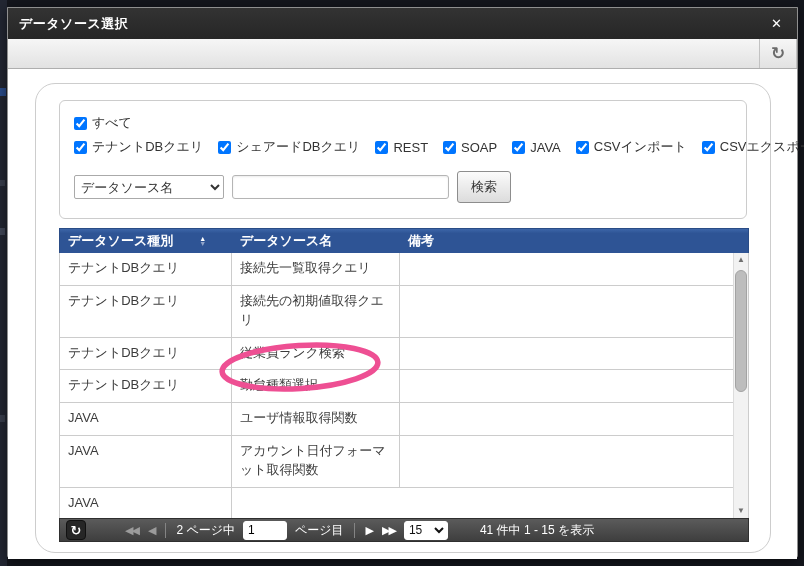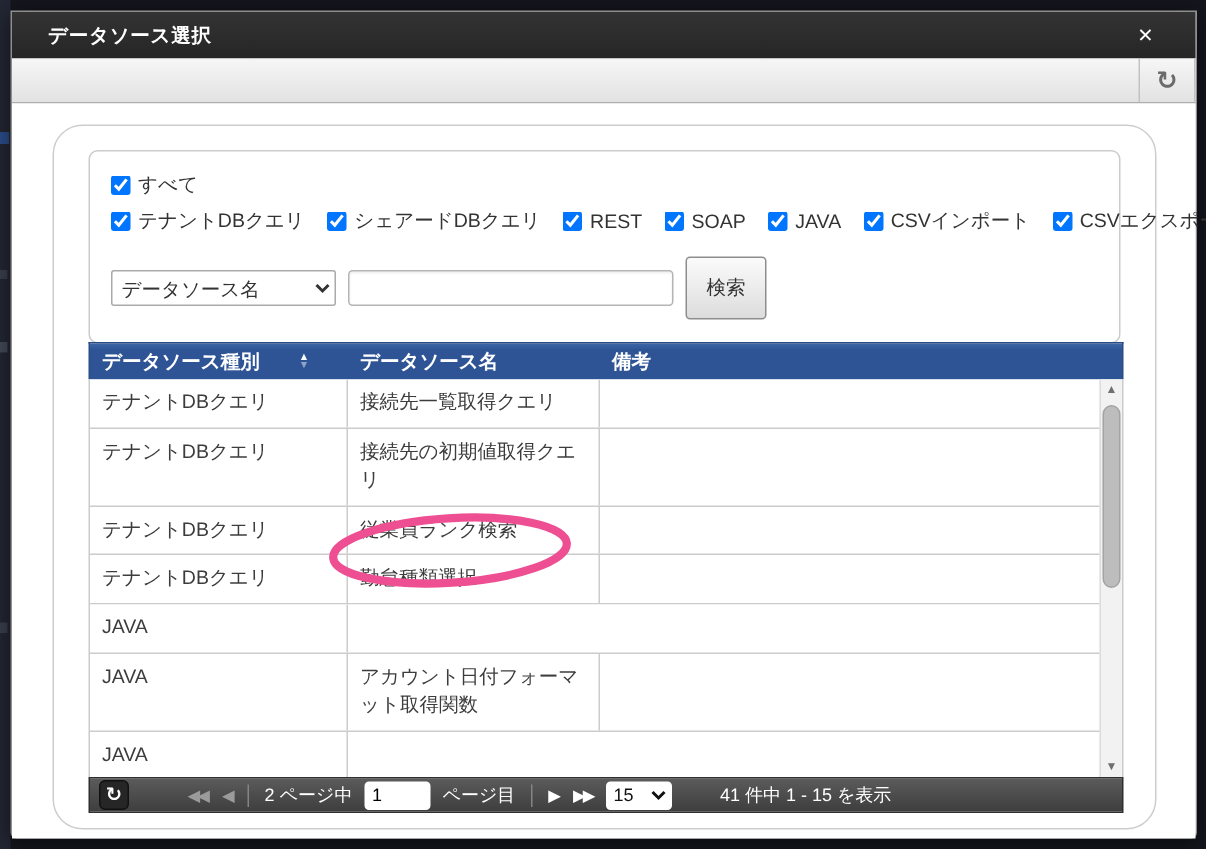--- a/index.html
+++ b/index.html
@@ -13,21 +13,21 @@
   
   .bg-sliver { position:absolute; left:0; width:7px; background:#232733; }
   
   .dialog {
     position:absolute; left:7px; top:7px; width:791px; height:552px;
     background:#fff; border:1px solid #8f8f8f; border-radius:0 0 4px 4px;
     box-shadow:0 3px 14px rgba(0,0,0,.55);
   }
   .titlebar {
     height:31px; background:linear-gradient(#333,#262626);
-    display:flex; align-items:center; padding:0 24px; color:#fff;gap:28px;
+    display:flex; align-items:center; padding:0 11px; color:#fff;gap:28px;
   }
   .titlebar .title { font-size:13px; font-weight:bold; flex:1; letter-spacing:.5px; }
   .titlebar .close { font-size:13px; font-weight:bold; cursor:pointer; color:#fff; padding:2px 4px; }
   .toolbar {
     height:30px; background:linear-gradient(#f6f6f6,#e2e2e2);
     border-bottom:1px solid #aeaeae; display:flex; justify-content:flex-end;
   }
   .toolbar-refresh {
     width:38px; height:100%; border-left:1px solid #c2c2c2; border-right:1px solid #c2c2c2;
     display:flex; align-items:center; justify-content:center;
@@ -52,21 +52,21 @@
     width:150px; height:24px; font-size:13px; color:#333;
     border:1px solid #aaa; border-radius:2px; background:#fff; padding:0 2px;
     font-family:inherit;
   }
   .search-input {
     width:217px; height:24px; margin-left:8px; border:1px solid #b5b5b5;
     border-radius:3px; padding:0 6px; font-size:13px; font-family:inherit;
     box-shadow:inset 0 1px 2px rgba(0,0,0,.08);
   }
   .search-btn {
-    margin-left:8px; height:42px; padding:0 13px; font-size:13px; color:#333;
+    margin-left:8px; height:32px; padding:0 13px; font-size:13px; color:#333;
     background:linear-gradient(#fbfbfb,#dcdcdc); border:1px solid #8d8d8d;
     border-radius:3px; cursor:pointer; font-family:Liberation Serif, serif;
   }
   
   .table-wrap { position:absolute; left:23px; top:144px; width:690px; }
   .thead {
     display:flex; height:25px; color:#fff; font-size:13px; font-weight:bold;
     background:linear-gradient(#3d66a8 0%, #2e5495 18%, #2e5495 100%);
     align-items:center; border:1px solid #2a4c86; border-bottom:0;
   }
@@ -228,20 +228,21 @@
             <div class="td td2">従業員ランク検索</div>
             <div class="td td3"></div>
           </div>
             <div class="tr">
             <div class="td td1">テナントDBクエリ</div>
             <div class="td td2">勤怠種類選択</div>
             <div class="td td3"></div>
           </div>
             <div class="tr">
             <div class="td td1">JAVA</div>
+            <div class="td td2">ユーザ情報取得関数</div>
             <div class="td td3"></div>
           </div>
             <div class="tr">
             <div class="td td1">JAVA</div>
             <div class="td td2">アカウント日付フォーマット取得関数</div>
             <div class="td td3"></div>
           </div>
             <div class="tr">
             <div class="td td1">JAVA</div>
             <div class="td td3"></div>

